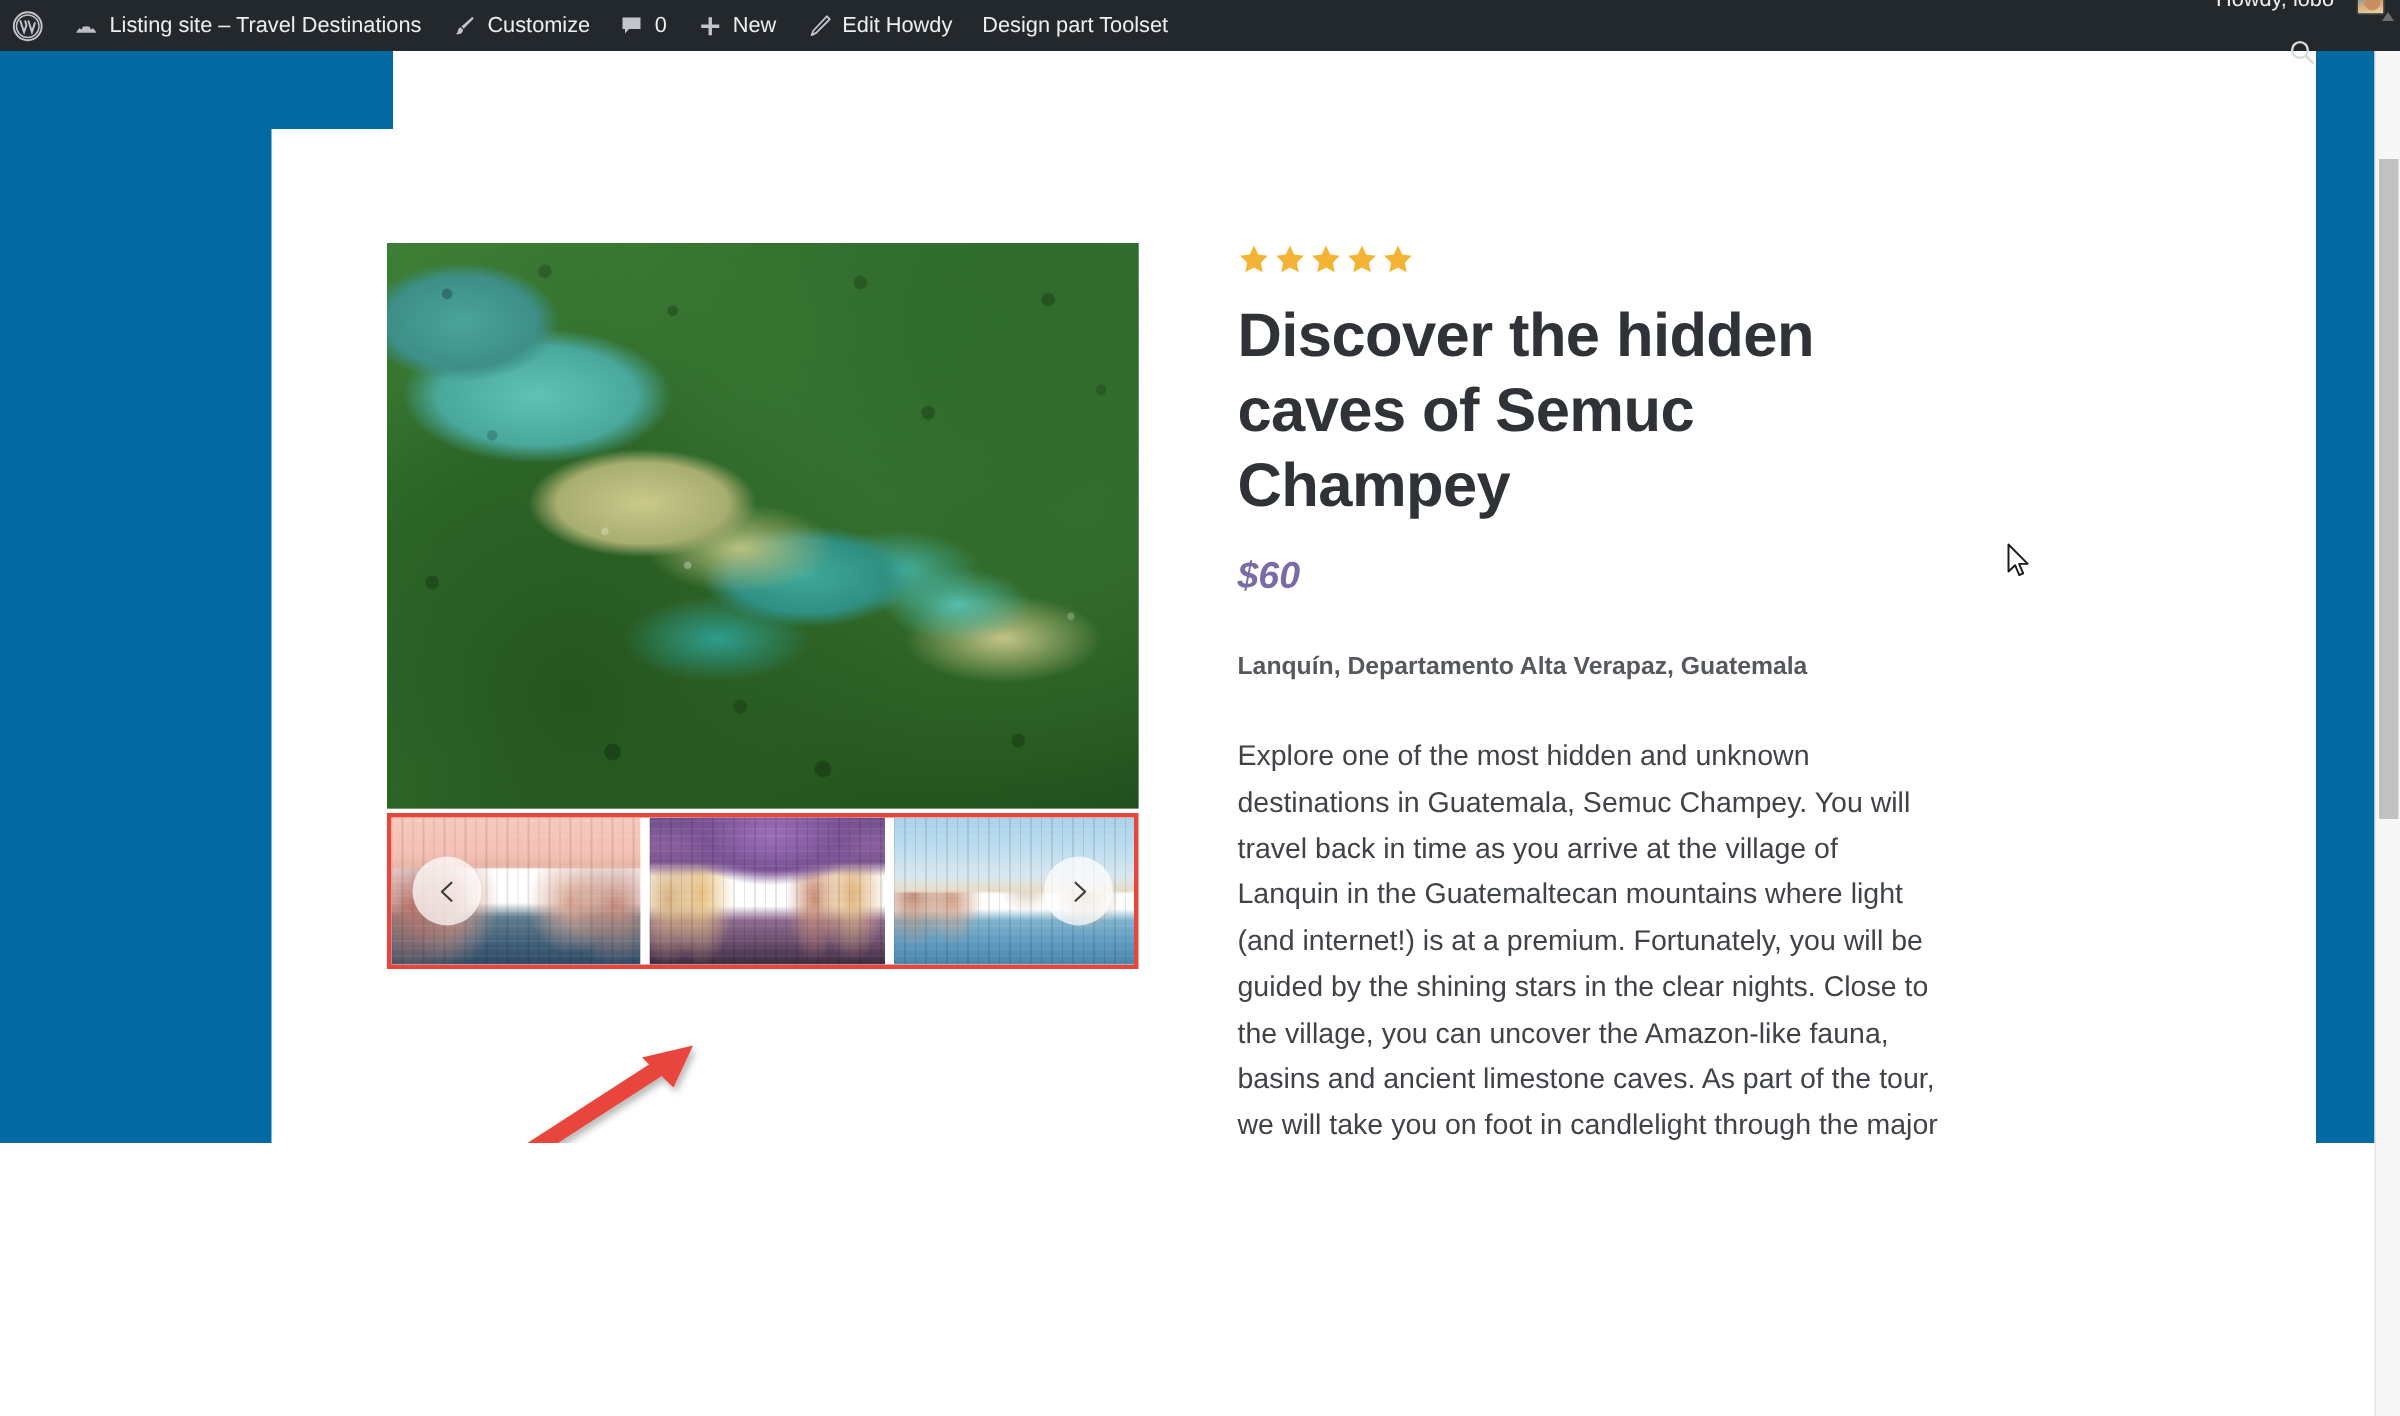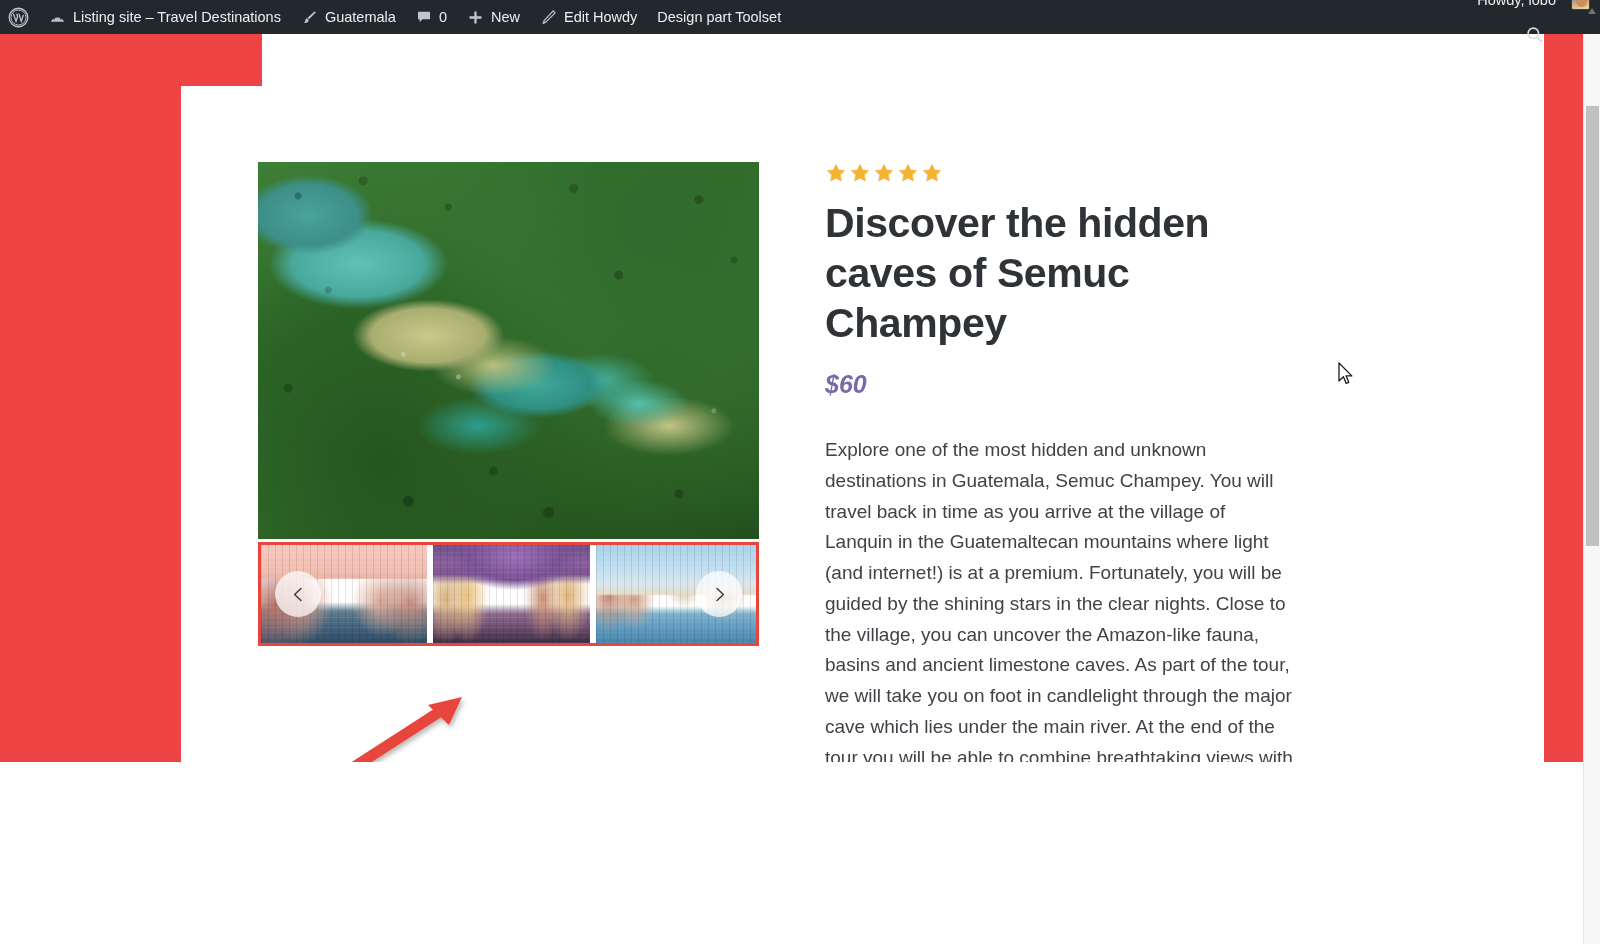--- a/index.html
+++ b/index.html
@@ -39,21 +39,21 @@
   }
   .avatar::after {
     content:""; position:absolute; left:4px; top:4px; width:11px; height:11px;
     border-radius:50%; background:#c98f62;
   }
 
   
   #viewport {
     position: absolute; top: 34px; left: 0;
     width: 1600px; height: 728px;
-    background: #ef4444;
+    background: #0369a1;
     overflow: hidden;
   }
   #bg-white-right {
     position: absolute; left: 262px; top: 0; width: 1282px; height: 910px;
     background: #ffffff;
   }
   #content-card {
     position: absolute;
     left: 181px; top: 52px;
     width: 1189px; height: 858px;
@@ -282,21 +282,21 @@
     <span>Listing site – Travel Destinations</span>
   </div>
 
   <div class="ab-item">
     <span class="ab-icon">
       <svg width="17" height="17" viewBox="0 0 24 24">
         <path d="M19.5 3.2 L21 4.7 L11.4 14.3 L9.3 12.2 Z" fill="#c2c6ca"></path>
         <path d="M8.6 13.1 L10.9 15.4 C10.9 17.6 9 19.6 6.2 19.6 C5 19.6 4.2 19.2 4.2 19.2 C5.6 18.6 5.9 17.3 6.1 16 C6.3 14.4 7.2 13.2 8.6 13.1 Z" fill="#c2c6ca"></path>
       </svg>
     </span>
-    <span>Guatemala</span>
+    <span>Customize</span>
   </div>
 
   <div class="ab-item">
     <span class="ab-icon">
       <svg width="16" height="16" viewBox="0 0 24 24">
         <path d="M3 4 H21 V15.5 H9.5 L5.5 20 V15.5 H3 Z" fill="#c2c6ca"></path>
       </svg>
     </span>
     <span>0</span>
   </div>
@@ -427,20 +427,21 @@
           <svg width="22" height="22" viewBox="0 0 24 24">
               <path d="M12 1.8 L15.1 8.4 L22 9.3 L17 14.3 L18.3 21.3 L12 17.9 L5.7 21.3 L7 14.3 L2 9.3 L8.9 8.4 Z" fill="#f5b335"></path>
             </svg>
         </span>
       </div>
 
       <h1 id="listing-title">Discover the hidden caves of Semuc Champey</h1>
 
       <div id="price">$60</div>
 
+      <div id="location">Lanquín, Departamento Alta Verapaz, Guatemala</div>
 
       <p id="description">Explore one of the most hidden and unknown destinations in Guatemala, Semuc Champey. You will travel back in time as you arrive at the village of Lanquin in the Guatemaltecan mountains where light (and internet!) is at a premium. Fortunately, you will be guided by the shining stars in the clear nights. Close to the village, you can uncover the Amazon-like fauna, basins and ancient limestone caves. As part of the tour, we will take you on foot in candlelight through the major cave which lies under the main river. At the end of the tour you will be able to combine breathtaking views with the rush of adrenalin by rope jumping off the edge of the great waterfalls.</p>
 
       <button id="more-btn">More about Lanquín</button>
     </div>
 
   </div>
 </div>
 
 <div id="scrollbar">

